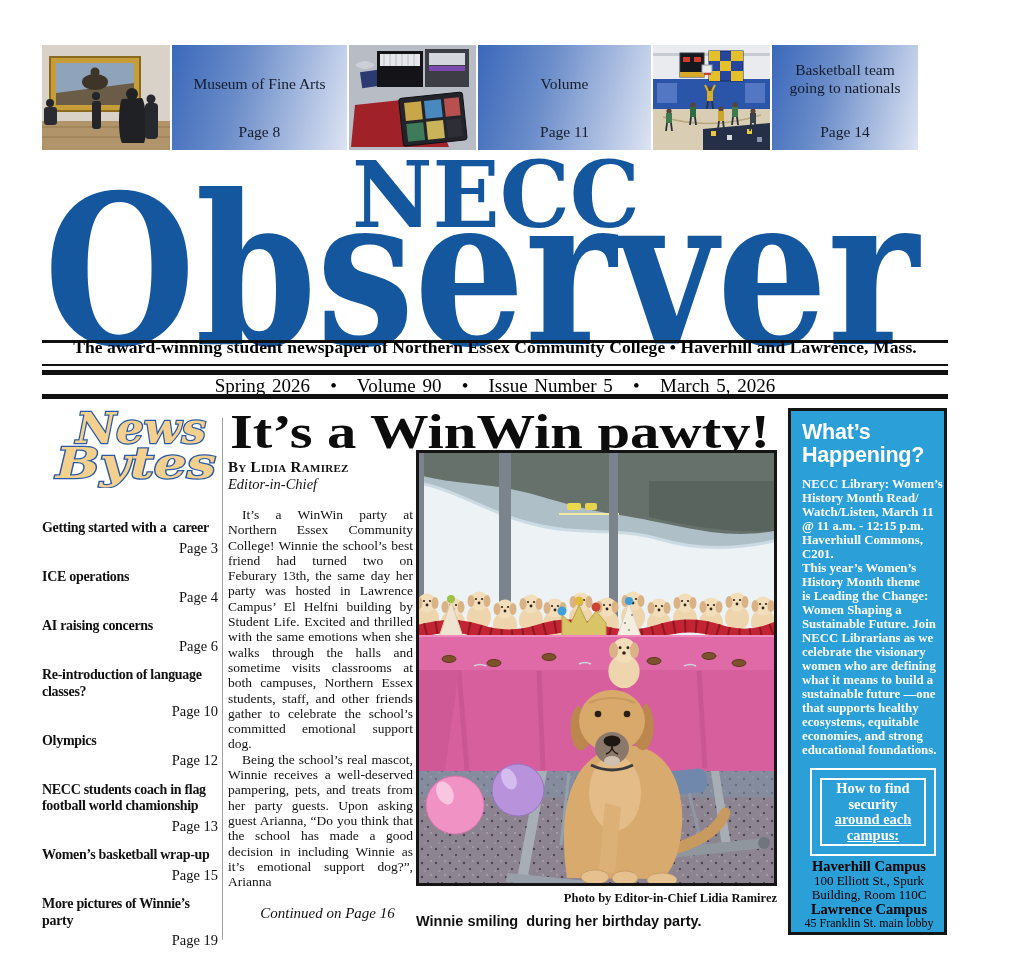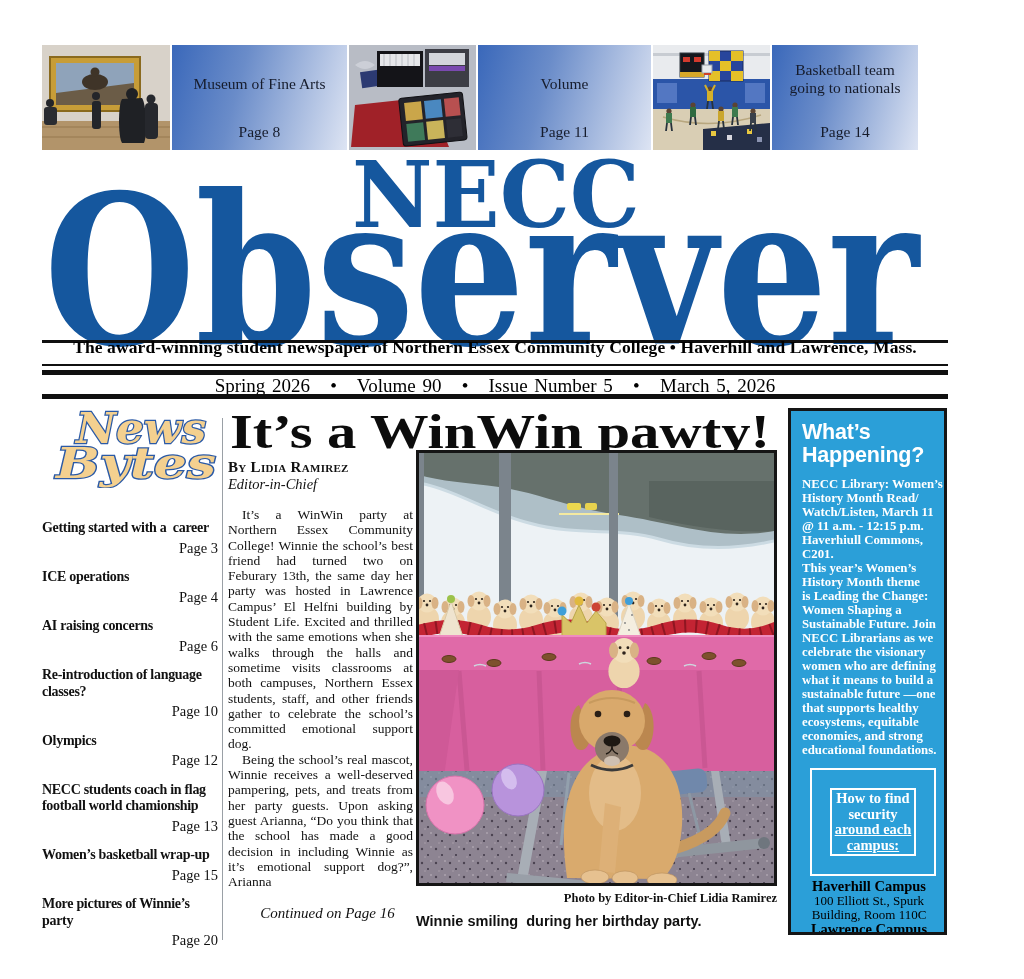--- a/index.html
+++ b/index.html
@@ -48,21 +48,21 @@
   .photo-credit{text-align:right;font-weight:bold;font-size:12.5px;margin-top:5px;}
   .photo-caption{font-family:"Liberation Sans",sans-serif;font-weight:bold;font-size:14.5px;
     margin-top:7px;white-space:pre;}
 
   
   .happening{position:absolute;left:788px;top:408px;width:159px;height:527px;box-sizing:border-box;
     background:#2b9fd8;border:3px solid #151515;padding:10px 6px 0 11px;color:#fff;overflow:hidden;}
   .wh-title{font-family:"Liberation Sans",sans-serif;font-weight:bold;font-size:21.5px;
     line-height:23px;white-space:pre;letter-spacing:-0.2px;}
   .wh-body{margin-top:10px;font-weight:bold;font-size:12.8px;line-height:14px;white-space:pre;}
-  .sec-box{margin:11px 2px 0 8px;border:2px solid #fff;padding:18px;}
+  .sec-box{margin:11px 2px 0 8px;border:2px solid #fff;padding:8px;}
   .sec-box-inner{border:2px solid #fff;padding:1px 2px;text-align:center;
     font-weight:bold;font-size:14.5px;line-height:15.5px;}
   .sec-line2{text-decoration:underline;}
   .sec-body{color:#000;text-align:center;margin:3px 2px 0 0;}
   .campus-name{font-weight:bold;font-size:14.5px;line-height:15px;}
   .campus-addr{font-size:13px;line-height:14px;}
   .campus-addr2{font-size:12px;line-height:13px;}
   .sec-note{font-size:12px;line-height:13px;margin-top:1px;}
 </style>
 </head>
@@ -213,21 +213,21 @@
 football world chamionship</div>
       <div class="nb-page">Page 13</div>
     </div>
     <div class="nb-item">
       <div class="nb-title">Women’s basketball wrap-up</div>
       <div class="nb-page">Page 15</div>
     </div>
     <div class="nb-item">
       <div class="nb-title">More pictures of Winnie’s
 party</div>
-      <div class="nb-page">Page 20</div>
+      <div class="nb-page">Page 19</div>
     </div>
   </aside>
 
   <div class="vrule"></div>
 
   <main class="article">
     <svg class="headline-svg" width="548" height="50" xmlns="http://www.w3.org/2000/svg">
       <text x="2" y="41" textLength="540" lengthAdjust="spacingAndGlyphs" font-family="Liberation Serif, serif" font-weight="bold" font-size="49" fill="#0c0c0c">It’s a WinWin pawty!</text>
     </svg>
     <div class="art-row">

